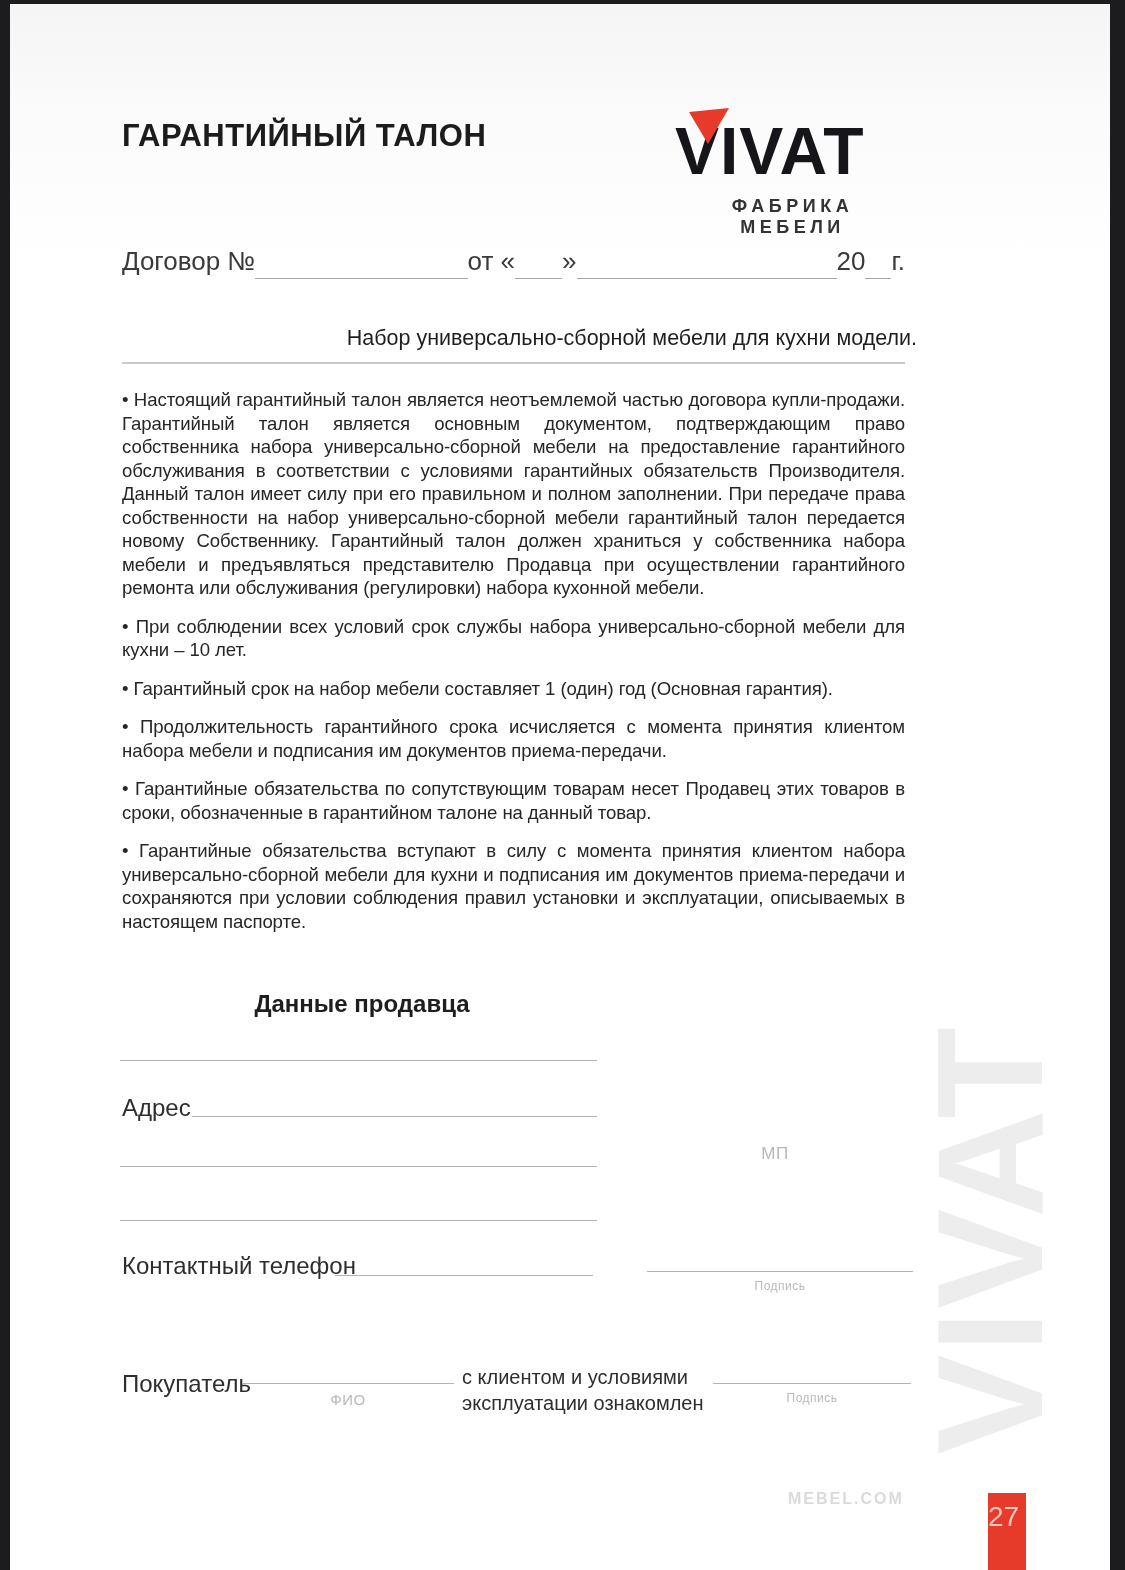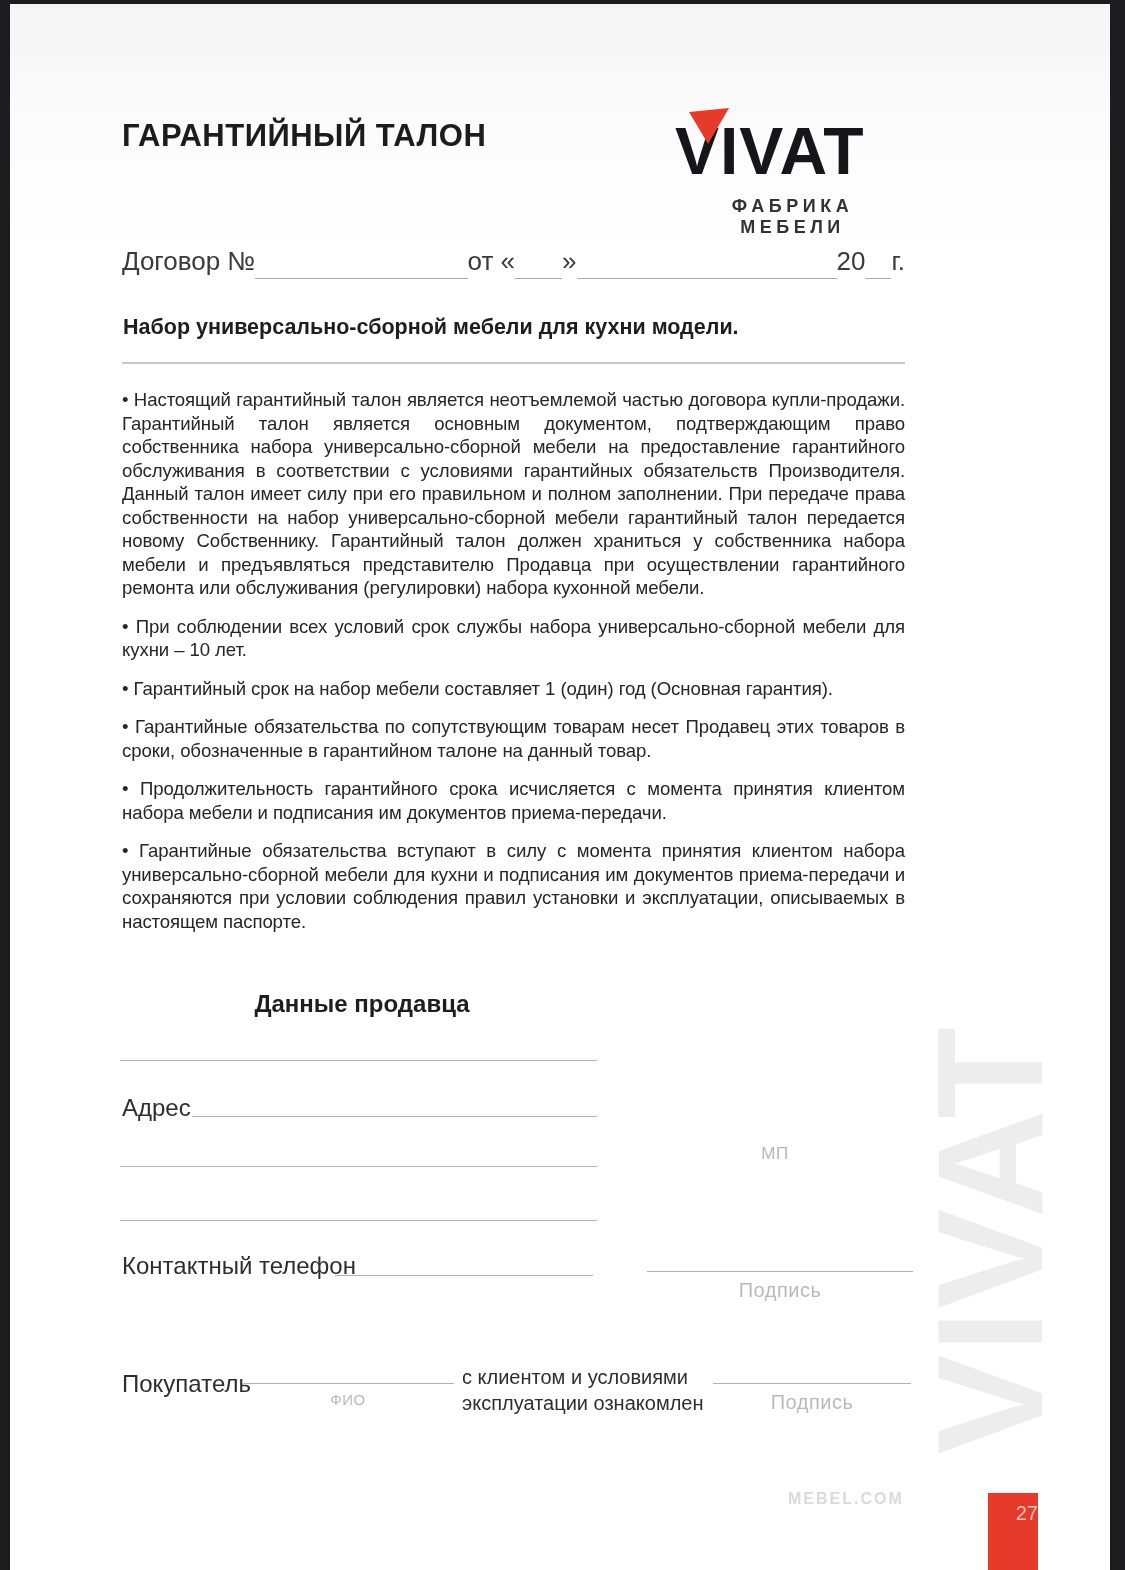--- a/index.html
+++ b/index.html
@@ -39,51 +39,51 @@
     display:flex;align-items:flex-end;
     font-size:26px;color:#3a3a3a;font-weight:400;
   }
   .contract-line span{white-space:pre;padding-bottom:2px;}
   .blank{border-bottom:1.5px solid #a8a8a8;height:26px;}
   .b-grow1{flex:200 1 0;}
   .b-day{width:47px;}
   .b-grow2{flex:245 1 0;}
   .b-year{width:26px;}
   .model-heading{
-    position:absolute;left:112px;top:310px;width:783px;margin:1px;
-    text-align:left;font-size:21.5px;font-weight:bold;color:#1e1e1e;
+    position:absolute;left:112px;top:310px;width:783px;margin:12px;
+    text-align:right;font-size:21.5px;font-weight:normal;color:#1e1e1e;
   }
   .rule{
     position:absolute;left:112px;top:358px;width:783px;height:0;
     border:none;border-top:2px solid #c9c9c9;margin:0;
   }
   .bullets{
     position:absolute;left:112px;top:384px;width:783px;
     font-size:18.6px;line-height:23.5px;color:#262626;letter-spacing:-0.1px;
   }
   .bullets p{margin:0 0 15px 0;text-align:justify;}
   .seller-heading{
     position:absolute;left:112px;top:986px;width:480px;margin:0;
     text-align:center;font-size:24px;font-weight:bold;color:#1e1e1e;
   }
   .fline{position:absolute;height:0;border-bottom:1.5px solid #b3b3b3;}
   .flabel{position:absolute;font-size:24px;color:#2e2e2e;white-space:nowrap;}
-  .gray-cap{position:absolute;font-size:20px;color:#b9b9b9;text-align:center;letter-spacing:.5px;}
+  .gray-cap{position:absolute;font-size:12px;color:#b9b9b9;text-align:center;letter-spacing:.5px;}
   .ack{
     position:absolute;left:452px;top:1360px;width:262px;
     font-size:20px;line-height:26px;color:#2e2e2e;
   }
   .footer-site{
     position:absolute;left:778px;top:1486px;
     font-size:16px;font-weight:bold;letter-spacing:2px;color:#dadada;
   }
   .page-tab{
-    position:absolute;left:978px;top:1489px;width:50px;height:77px;
+    position:absolute;left:978px;top:1489px;width:38px;height:77px;
     background:#e63a2b;color:#f5c4bd;
-    font-size:20px;text-align:right;line-height:1;padding-top:10px;box-sizing:border-box;
+    font-size:28px;text-align:left;line-height:1;padding-top:10px;box-sizing:border-box;
   }
 </style>
 </head>
 <body>
 
 <div class="page">
 
   <div class="watermark">VIVAT</div>
 
   <h1 class="doc-title">ГАРАНТИЙНЫЙ ТАЛОН</h1>
@@ -108,22 +108,22 @@
     <span>г.</span>
   </div>
 
   <h2 class="model-heading">Набор универсально-сборной мебели для кухни модели.</h2>
   <hr class="rule">
 
   <div class="bullets">
     <p>• Настоящий гарантийный талон является неотъемлемой частью договора купли-продажи. Гарантийный талон является основным документом, подтверждающим право собственника набора универсально-сборной мебели на предоставление гарантийного обслуживания в соответствии с условиями гарантийных обязательств Производителя. Данный талон имеет силу при его правильном и полном заполнении. При передаче права собственности на набор универсально-сборной мебели гарантийный талон передается новому Собственнику. Гарантийный талон должен храниться у собственника набора мебели и предъявляться представителю Продавца при осуществлении гарантийного ремонта или обслуживания (регулировки) набора кухонной мебели.</p>
     <p>• При соблюдении всех условий срок службы набора универсально-сборной мебели для кухни – 10 лет.</p>
     <p>• Гарантийный срок на набор мебели составляет 1 (один) год (Основная гарантия).</p>
+    <p>• Продолжительность гарантийного срока исчисляется с момента принятия клиентом набора мебели и подписания им документов приема-передачи.</p>
     <p>• Гарантийные обязательства по сопутствующим товарам несет Продавец этих товаров в сроки, обозначенные в гарантийном талоне на данный товар.</p>
-    <p>• Продолжительность гарантийного срока исчисляется с момента принятия клиентом набора мебели и подписания им документов приема-передачи.</p>
     <p>• Гарантийные обязательства вступают в силу с момента принятия клиентом набора универсально-сборной мебели для кухни и подписания им документов приема-передачи и сохраняются при условии соблюдения правил установки и эксплуатации, описываемых в настоящем паспорте.</p>
   </div>
 
   <h2 class="seller-heading">Данные продавца</h2>
 
   <div class="fline" style="left:110px;top:1056px;width:477px;"></div>
 
   <div class="flabel" style="left:112px;top:1090px;">Адрес</div>
   <div class="fline" style="left:182px;top:1112px;width:405px;"></div>
 

